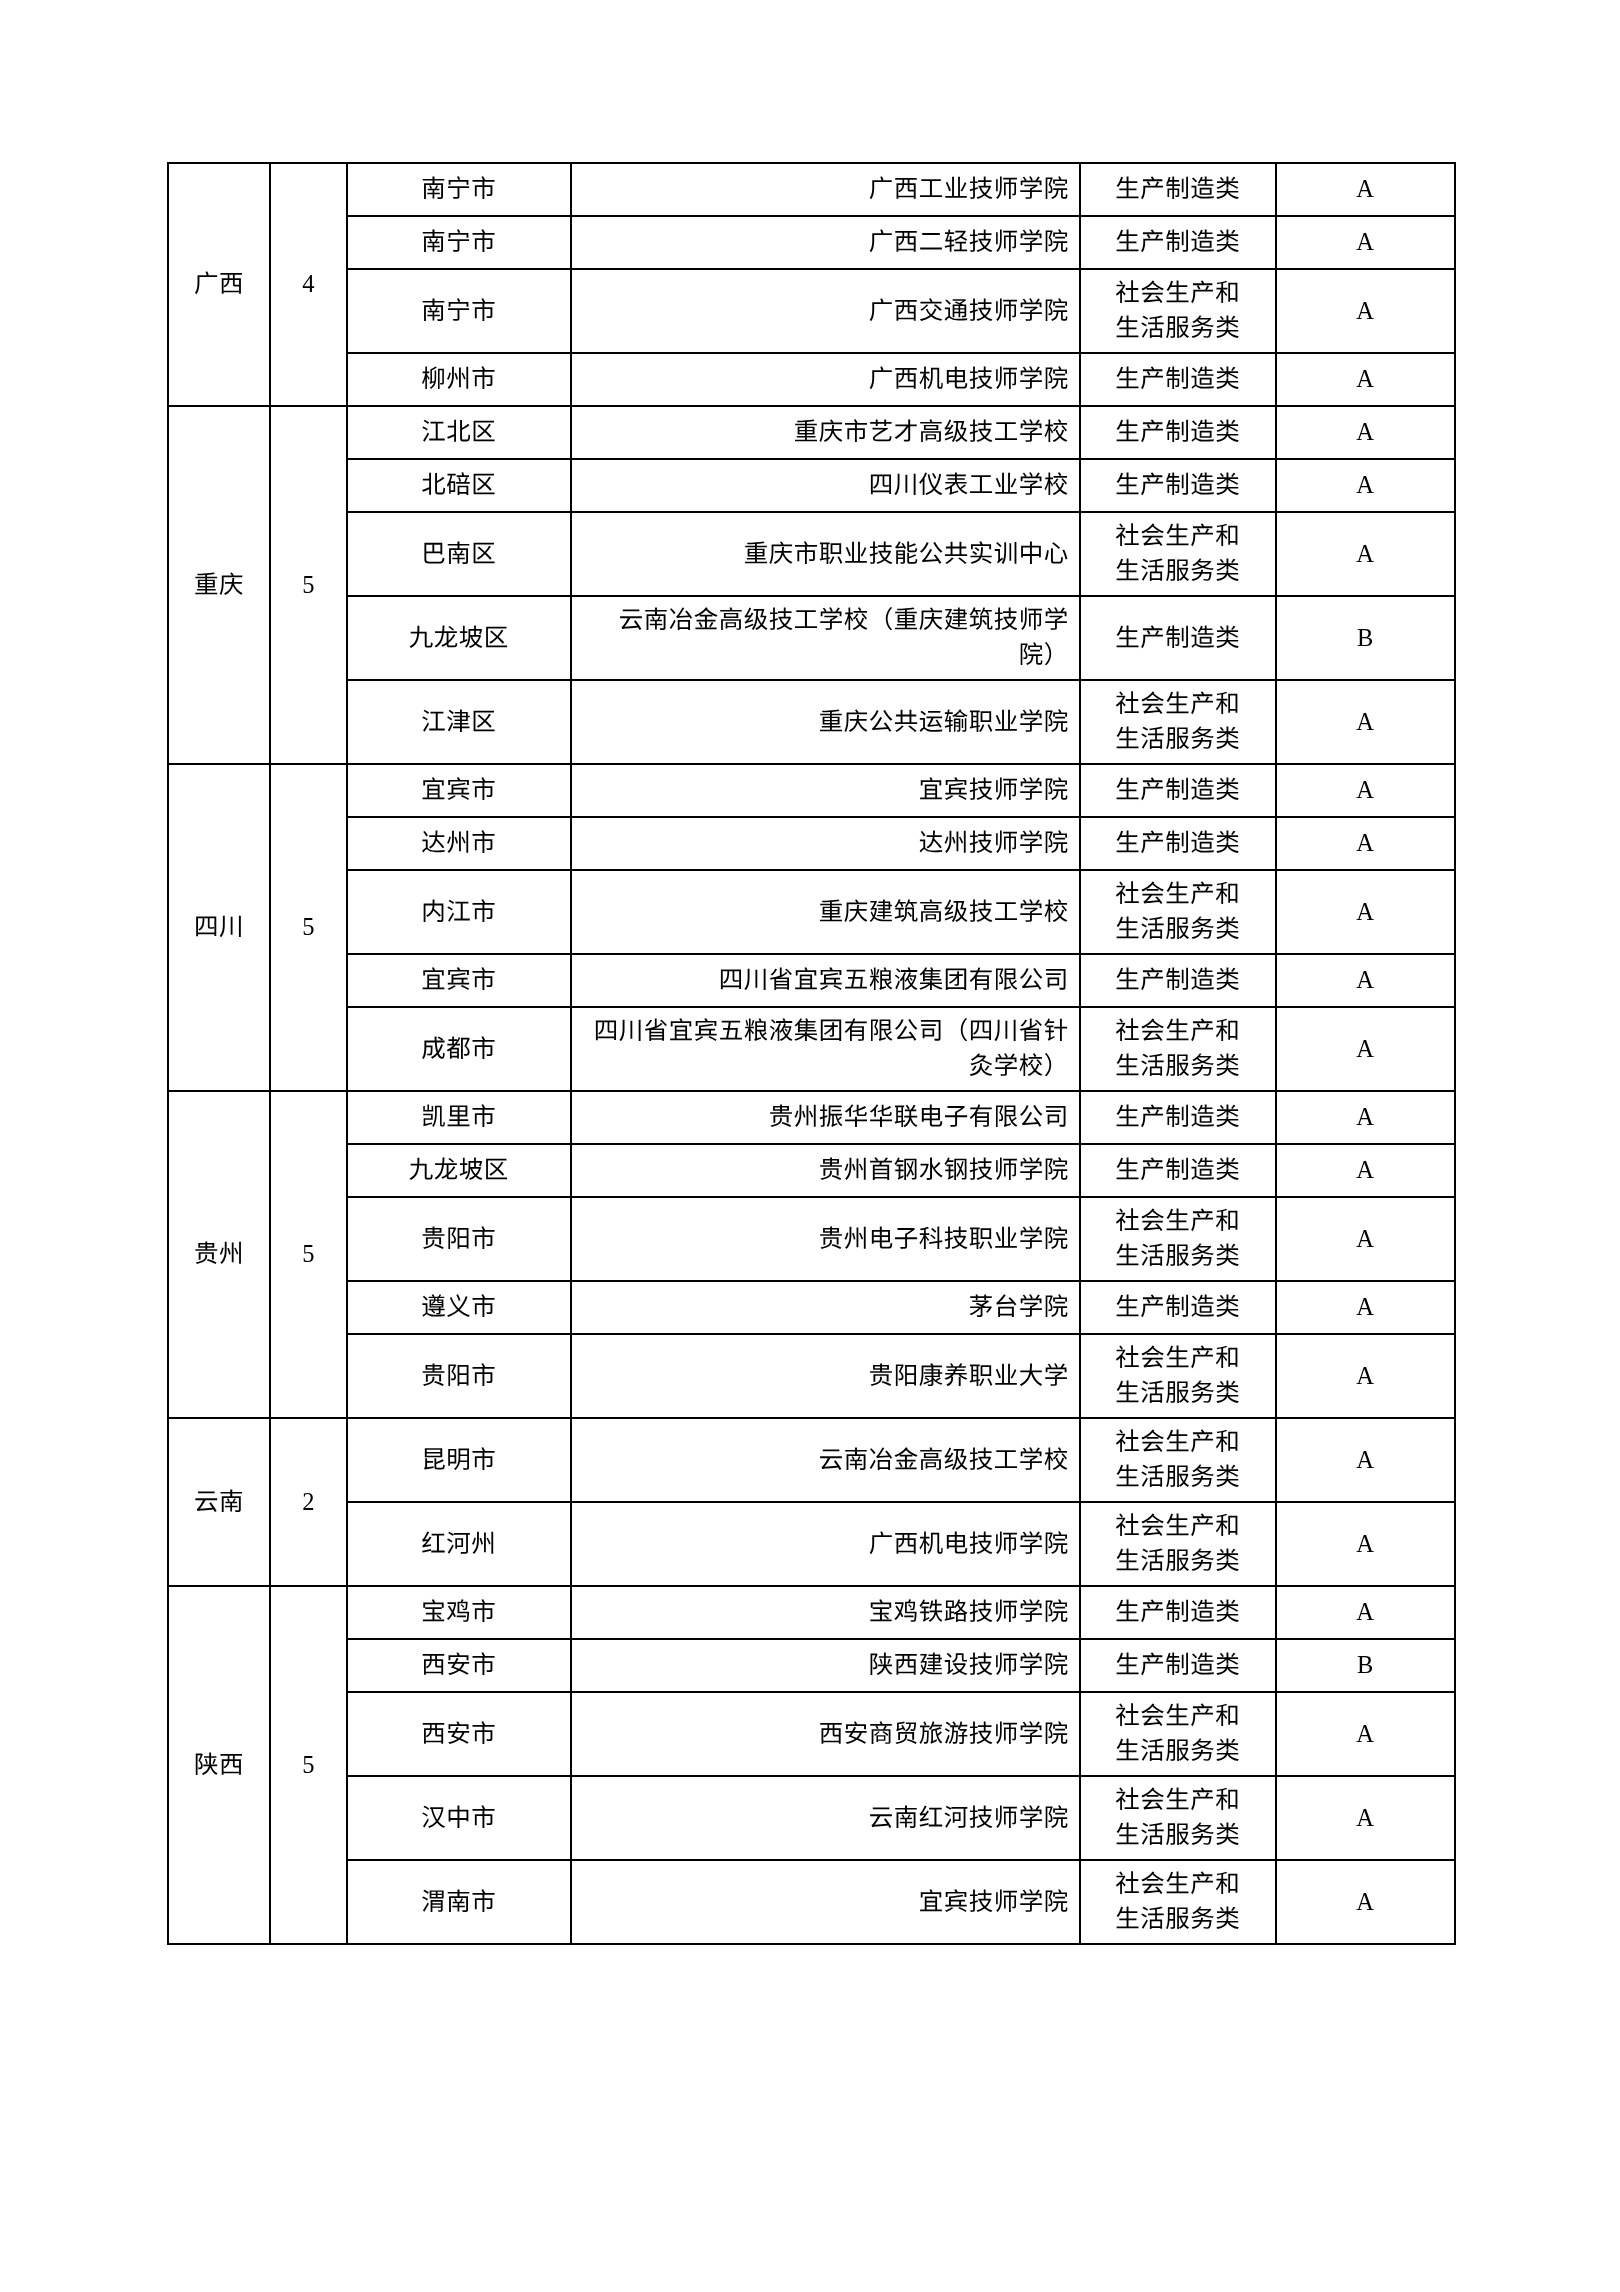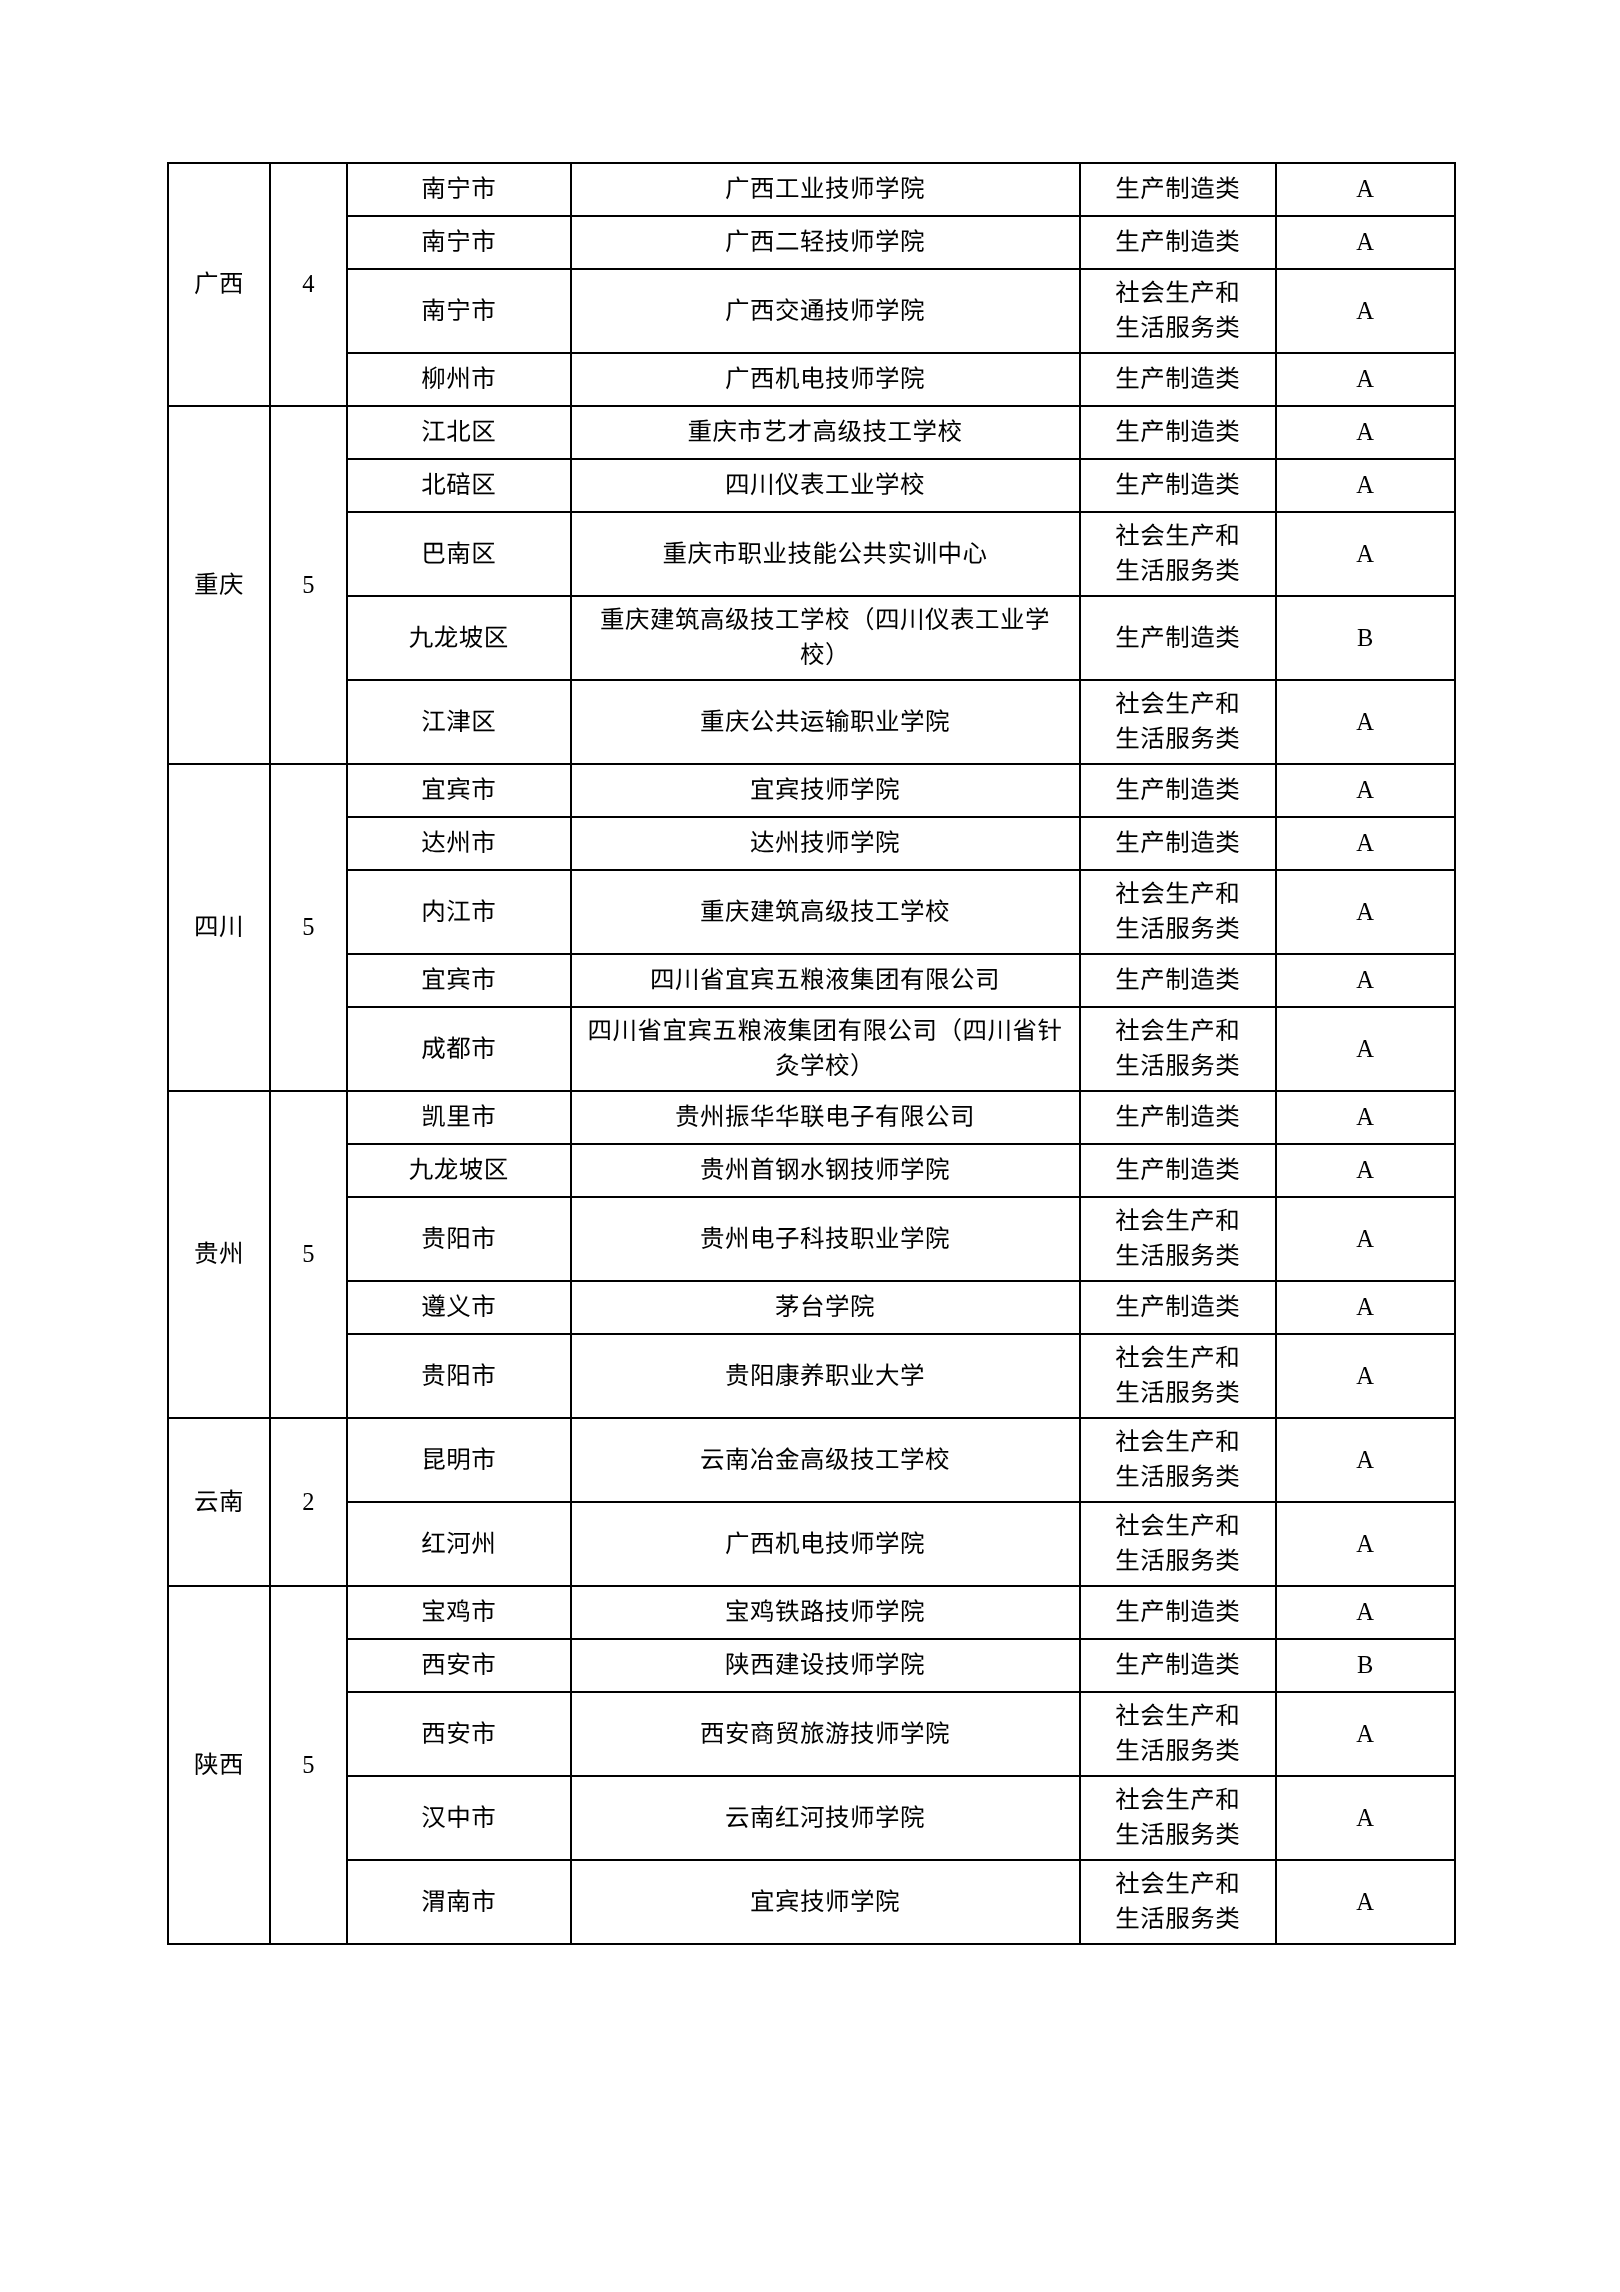--- a/index.html
+++ b/index.html
@@ -49,21 +49,21 @@
   col.c-count  { width: 71px; }
   col.c-city   { width: 206px; }
   col.c-inst   { width: 469px; }
   col.c-cat    { width: 181px; }
   col.c-grade  { width: 165px; }
 
   td.prov, td.count, td.city, td.cat, td.grade {
     text-align: center;
   }
   td.inst {
-    text-align: center;
+    text-align: right;
   }
   td.cat {
     line-height: 1.34;
   }
   td.cat .l { display: block; white-space: nowrap; }
   td.grade {
     font-family: "Liberation Serif", "DejaVu Serif", serif;
   }
   
   tr.group-start > td {
@@ -156,21 +156,21 @@
             <td class="city">巴南区</td>
             <td class="inst">重庆市职业技能公共实训中心</td>
             <td class="cat">
               <span class="l">社会生产和</span>
               <span class="l">生活服务类</span>
             </td>
             <td class="grade">A</td>
           </tr>
           <tr class="h-2">
             <td class="city">九龙坡区</td>
-            <td class="inst">重庆建筑高级技工学校（四川仪表工业学校）</td>
+            <td class="inst">云南冶金高级技工学校（重庆建筑技师学院）</td>
             <td class="cat">
               <span class="l">生产制造类</span>
             </td>
             <td class="grade">B</td>
           </tr>
           <tr class="h-2">
             <td class="city">江津区</td>
             <td class="inst">重庆公共运输职业学院</td>
             <td class="cat">
               <span class="l">社会生产和</span>

